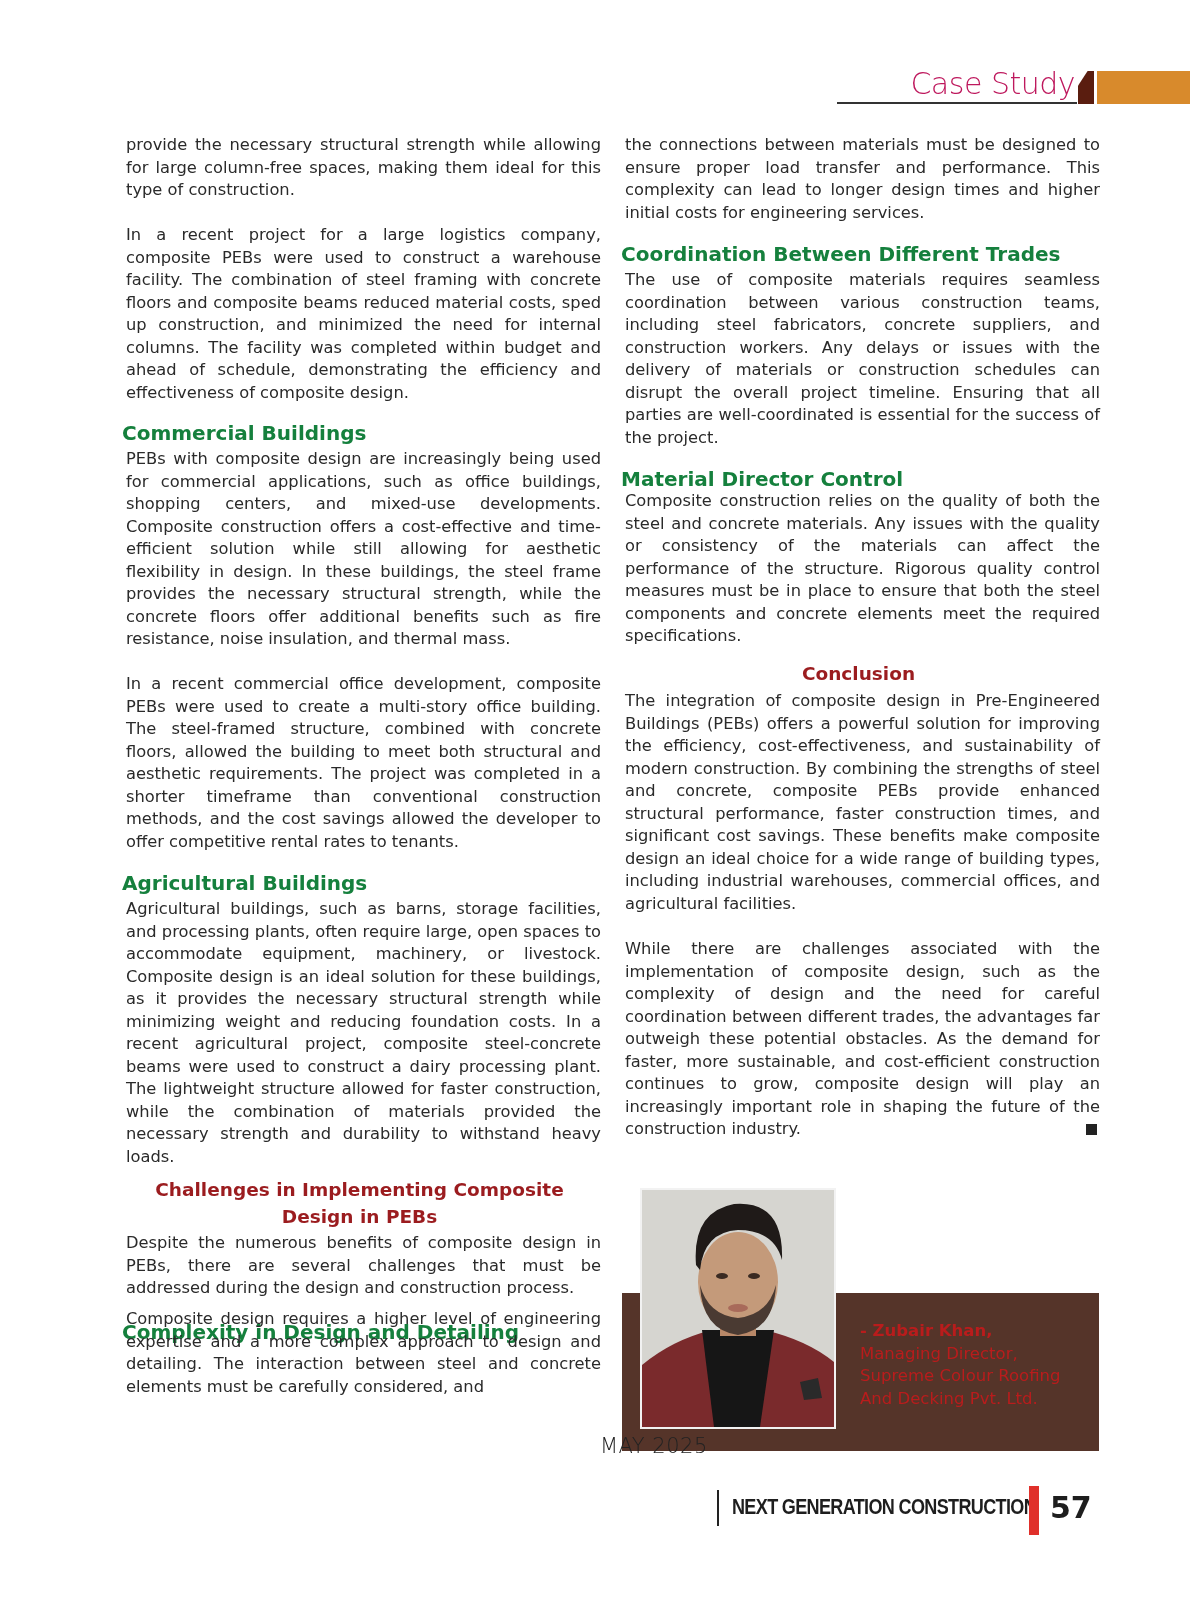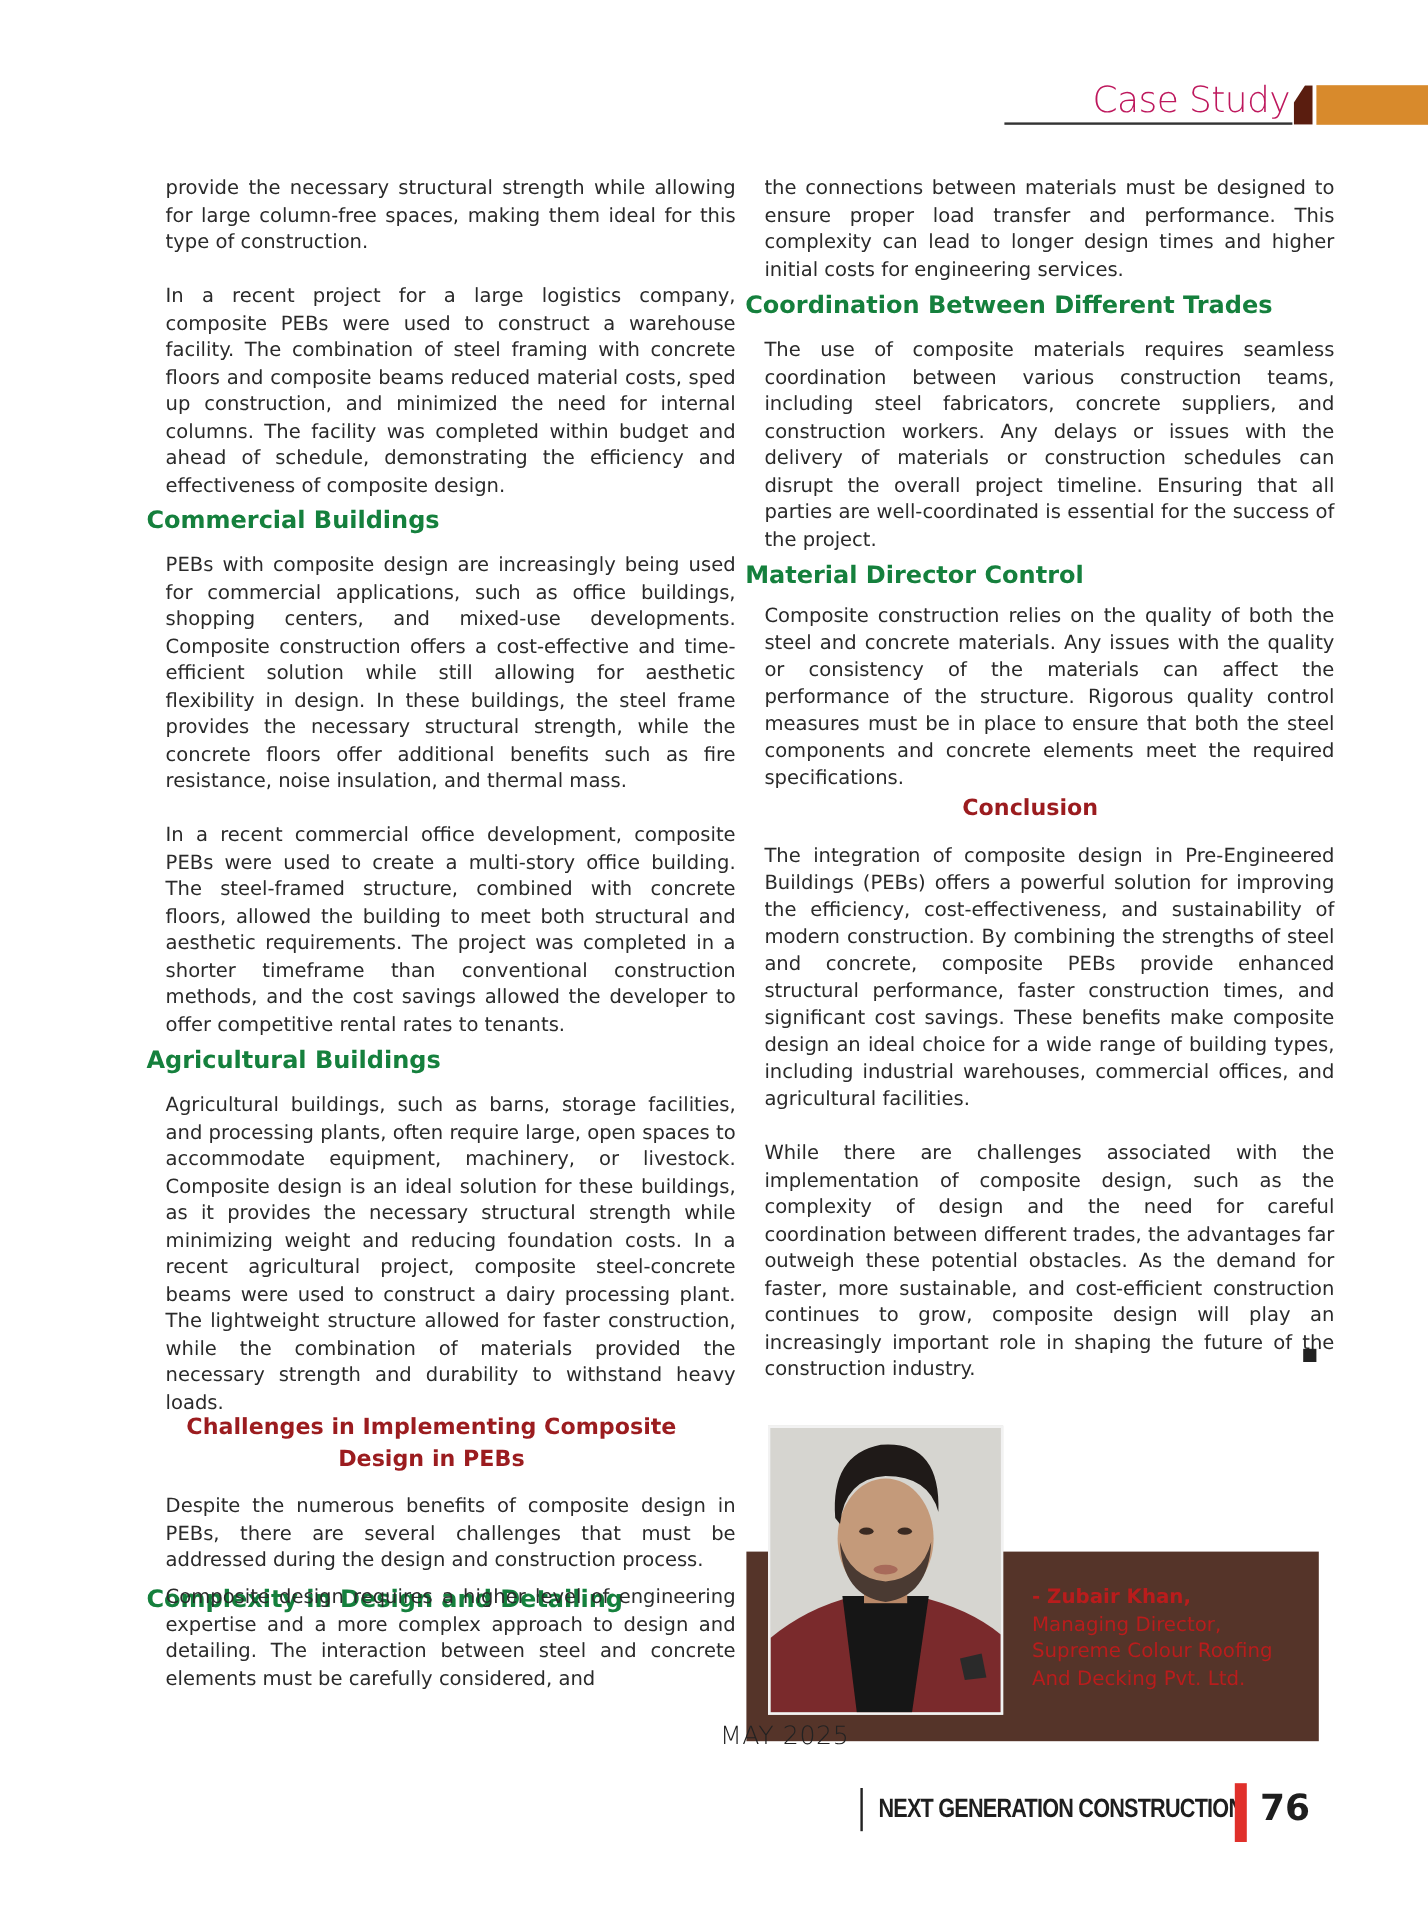--- a/index.html
+++ b/index.html
@@ -9,21 +9,21 @@
          font-family: "DejaVu Sans", sans-serif; font-weight: 200; font-size: 30px; letter-spacing: -0.5px;
          color: #be185d; line-height: 36px; }
   .header-rule { position: absolute; left: 837px; top: 102px; width: 240px; height: 1.5px; background: #333; }
   .header-wedge { position: absolute; left: 1078px; top: 71px; width: 16px; height: 33px; background: #5a1d0f;
          clip-path: polygon(60% 0, 100% 0, 100% 100%, 0 100%, 0 45%); }
   .header-bar { position: absolute; left: 1097px; top: 71px; width: 93px; height: 33px; background: #d88a2c; }
 
   .col { position: absolute; width: 475px; font-size: 16.3px; line-height: 22.5px; text-align: justify; }
   .col.left { left: 122px; }
   .col.right { left: 621px; }
-  .p { position: absolute; left: 0; width: 475px; margin: 16px; }
+  .p { position: absolute; left: 0; width: 475px; margin: 4px; }
   .sub { font-weight: bold; color: #15803d; position: absolute; left: 0; margin: 0; font-size: 20px; line-height: 22.5px; }
   .sect { font-weight: bold; color: #9b1c1f; position: absolute; left: 0; margin: 0; font-size: 18.5px; line-height: 27px; width: 475px; text-align: center; }
   .endmark { position: absolute; left: 1086px; top: 1124px; width: 11px; height: 11px; background: #222; }
 
   .bio-box { position: absolute; left: 622px; top: 1293px; width: 477px; height: 158px; background: #553429; }
   .photo { position: absolute; left: 640px; top: 1188px; width: 196px; height: 241px; border: 2px solid #f2f2f2;
            background: #d6d5d0; overflow: hidden; box-sizing: border-box; }
   .bio-text { position: absolute; left: 860px; top: 1320px; color: #b91c1c; font-size: 16.5px; line-height: 22.5px; }
   .bio-name { font-weight: bold; }
 
@@ -97,13 +97,13 @@
   <div class="bio-name">- Zubair Khan,</div>
   <div>Managing Director,</div>
   <div>Supreme Colour Roofing</div>
   <div>And Decking Pvt. Ltd.</div>
 </div>
 
 <div class="footer-date">MAY 2025</div>
 <div class="footer-div"></div>
 <div class="footer-mag">NEXT GENERATION CONSTRUCTION</div>
 <div class="footer-red"></div>
-<div class="footer-page">76</div>
+<div class="footer-page">57</div>
 
 </body></html>

